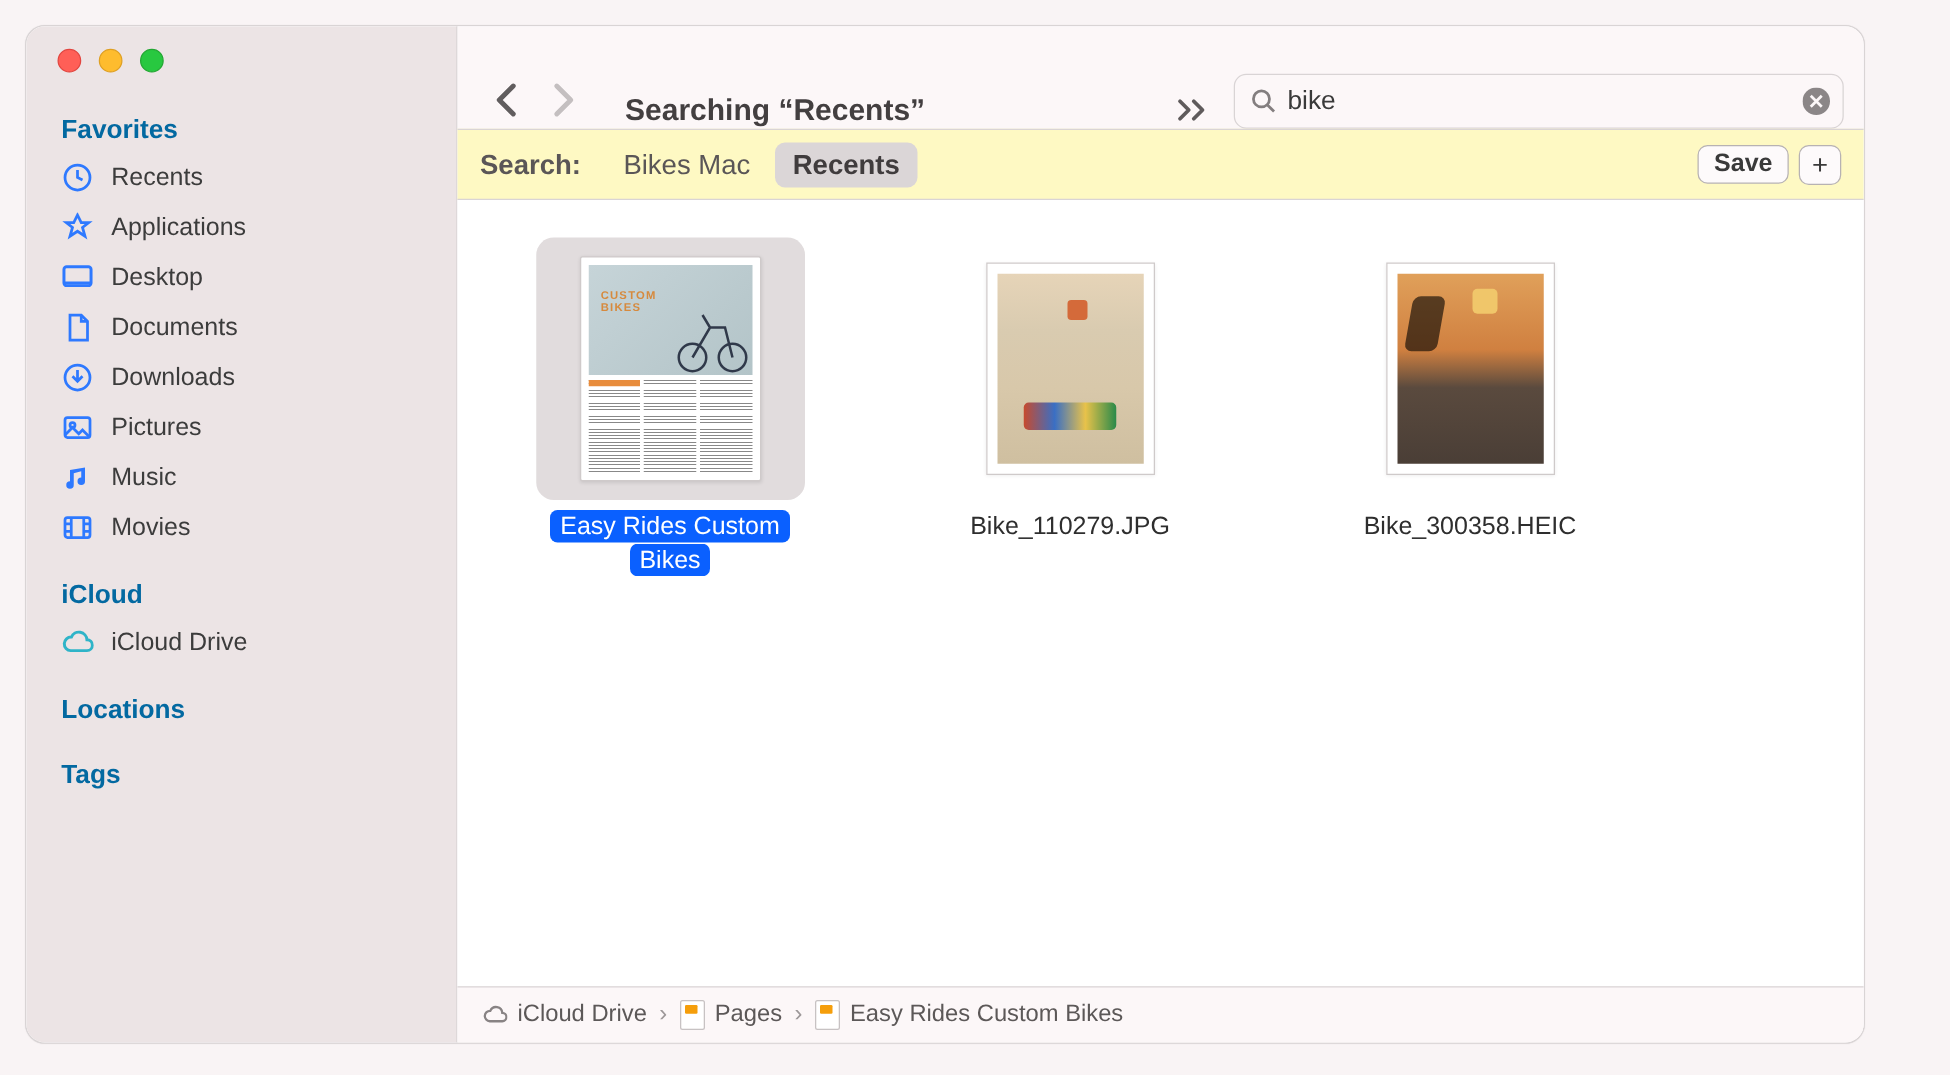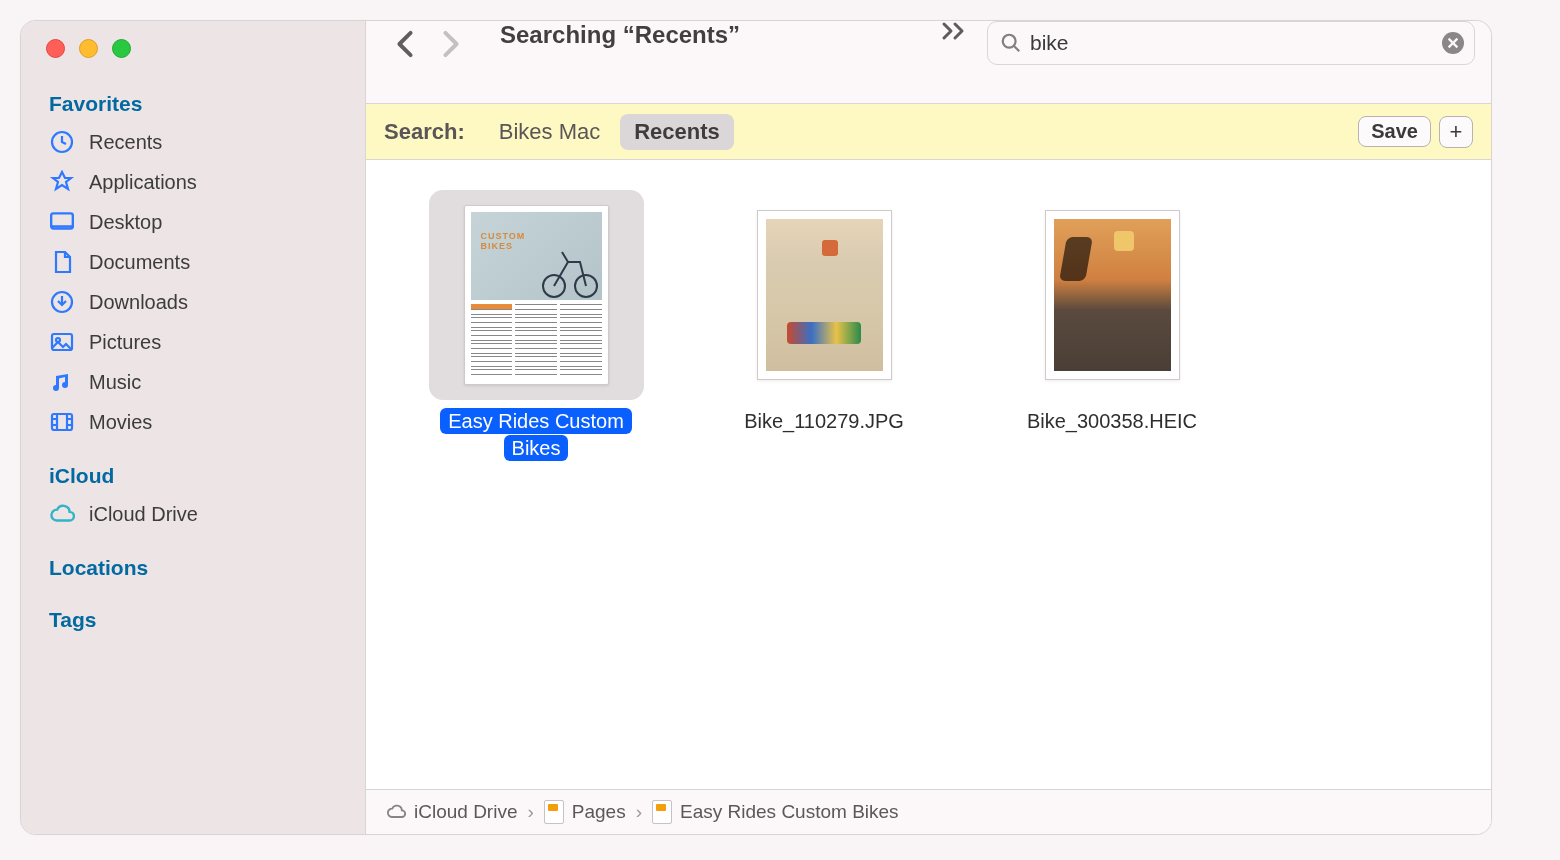--- a/index.html
+++ b/index.html
@@ -63,21 +63,21 @@
 
 .main {
   flex: 1;
   display: flex;
   flex-direction: column;
   background: #fcf7f8;
 }
 .toolbar {
   height: 82px;
   display: flex;
-  align-items: flex-start;
+  align-items: flex-end;
   padding: 0 16px 0 10px;
   gap: 10px;
 }
 .nav-arrows { display: flex; align-items: center; gap: 0; padding: 0 6px; }
 .nav-arrow {
   width: 46px; height: 46px;
   display: flex; align-items: center; justify-content: center;
   color: #9d9899;
 }
 .nav-arrow svg { width: 22px; height: 28px; }
@@ -165,21 +165,21 @@
   width: 34px; height: 32px;
   line-height: 28px;
   text-align: center;
 }
 
 .content {
   flex: 1;
   background: #fff;
   padding: 30px 40px;
   display: flex;
-  gap: 28px;
+  gap: 60px;
   align-items: flex-start;
 }
 .file-item {
   display: flex;
   flex-direction: column;
   align-items: center;
   width: 260px;
 }
 .thumb-wrap {
   width: 215px;

